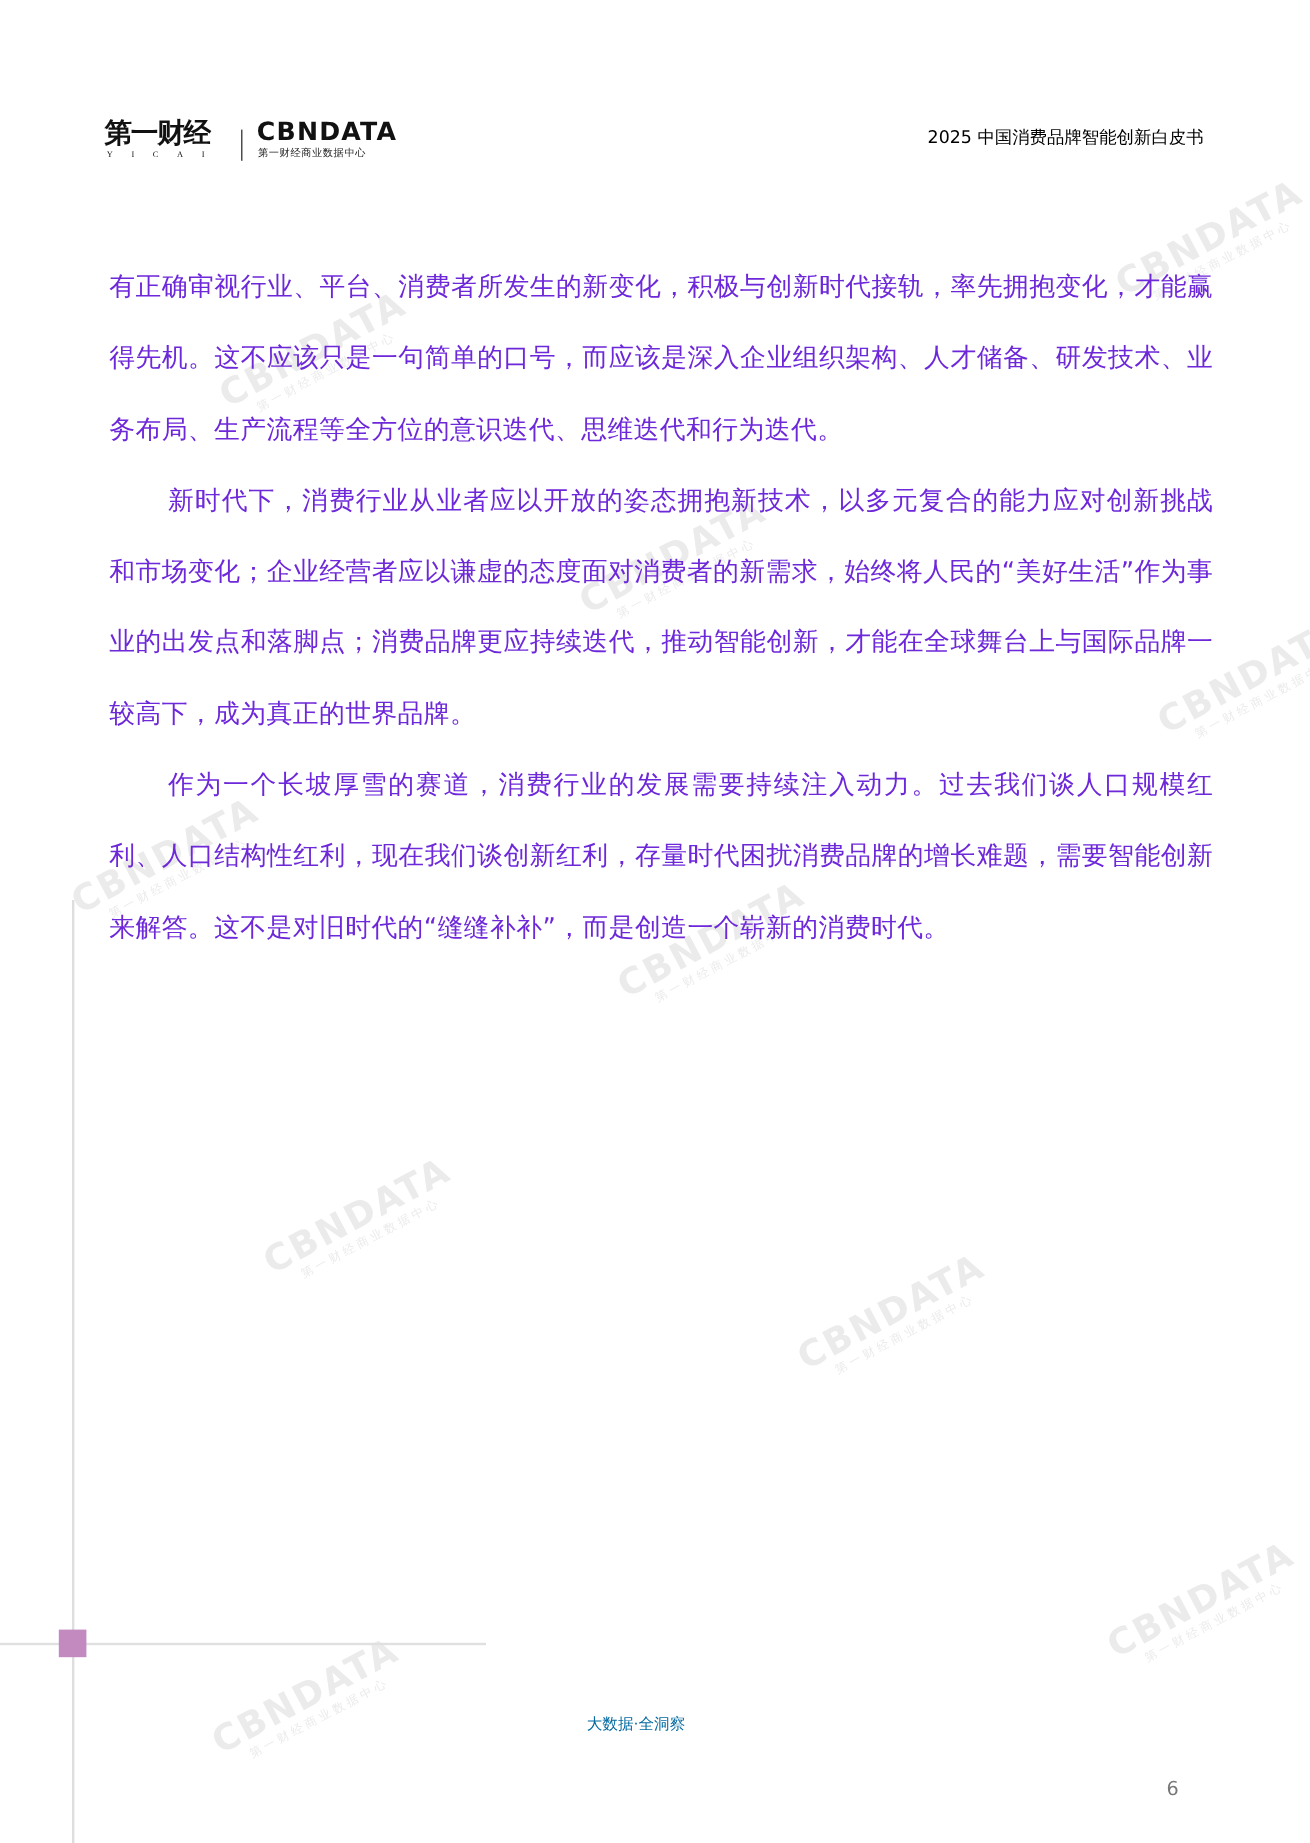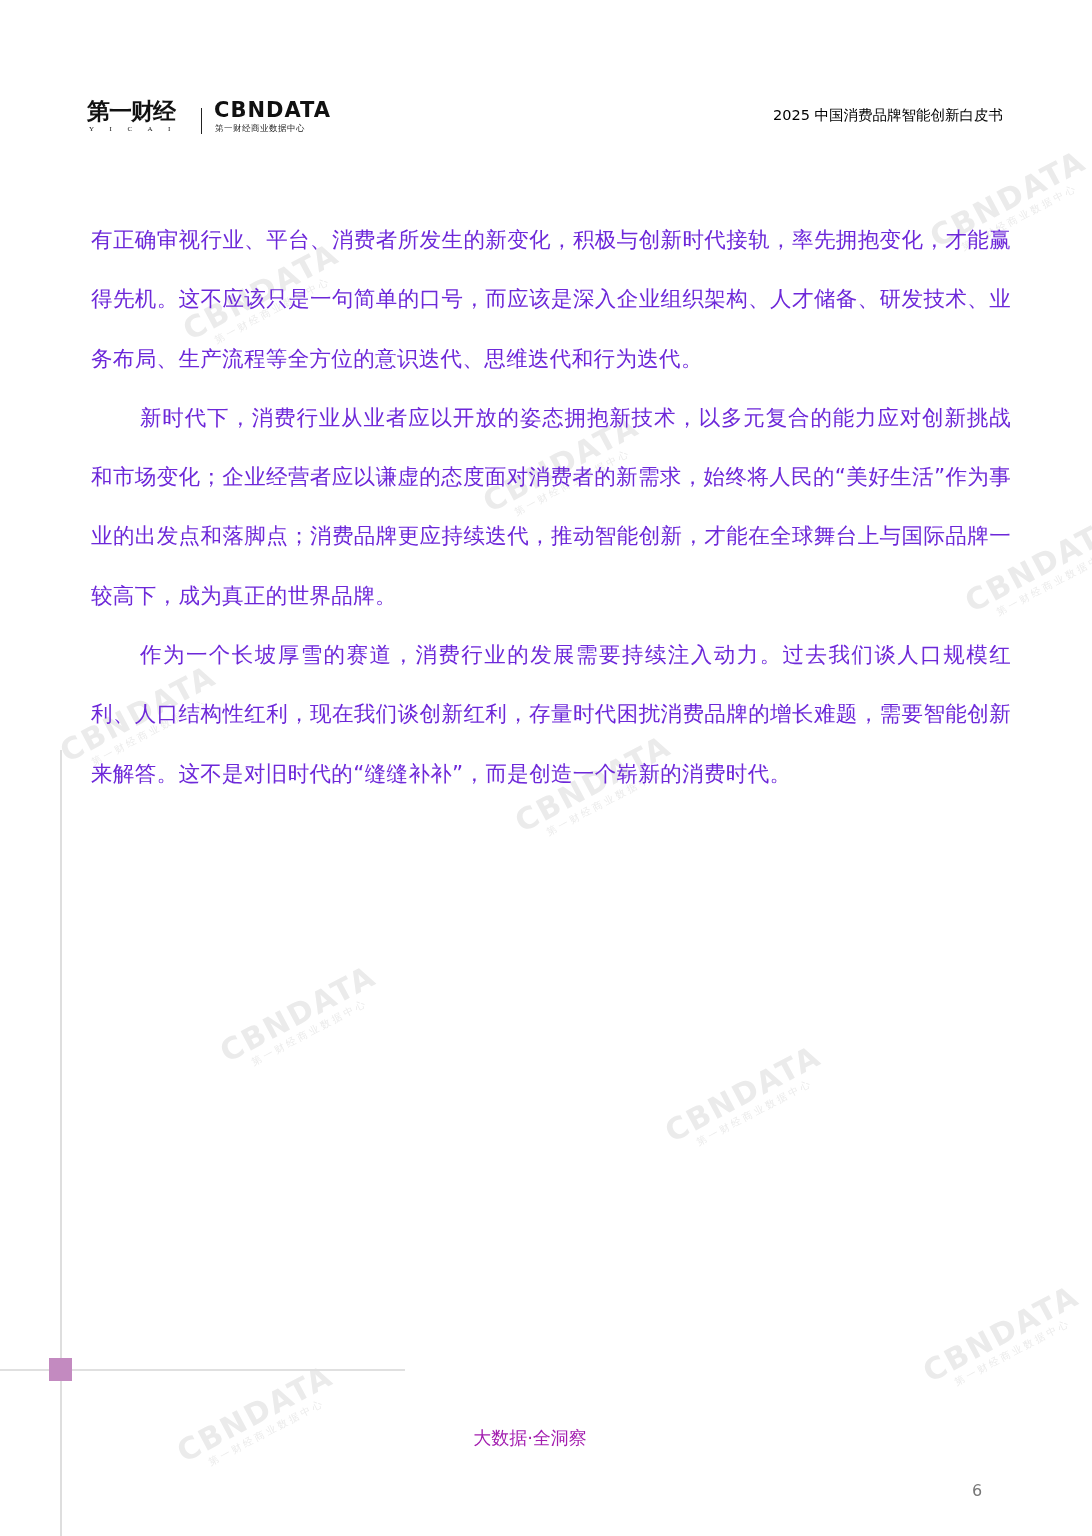--- a/index.html
+++ b/index.html
@@ -27,21 +27,21 @@
     .vline { position: absolute; left: 60px; top: 750px; width: 2px; height: 786px; background: #dedede; }
     .hline { position: absolute; left: 0; top: 1369px; width: 405px; height: 2px; background: #e0e0e0; }
     .accent-square { position: absolute; left: 49px; top: 1358px; width: 23px; height: 23px; background: #c38ac0; }
 
     
     .wm { position: absolute; transform: rotate(-28deg); transform-origin: left top; color: #ebebeb; pointer-events: none; }
     .wm-en { font-size: 30px; font-weight: bold; letter-spacing: 2px; line-height: 32px; font-family: "DejaVu Sans", sans-serif; }
     .wm-cn { font-size: 10px; letter-spacing: 3px; line-height: 12px; margin-left: 22px; }
 
     
-    .footer-slogan { position: absolute; left: 0; width: 1060px; top: 1429px; text-align: center; font-size: 18px; color: #a21caf; line-height: 18px; }
+    .footer-slogan { position: absolute; left: 0; width: 1060px; top: 1429px; text-align: center; font-size: 13px; color: #0369a1; line-height: 18px; }
     .page-number { position: absolute; left: 972px; top: 1481px; font-size: 16px; color: #777; line-height: 20px; }
   </style>
 </head>
 <body>
 
 <div class="wm" style="left:178px; top:318px;">
   <div class="wm-en">CBNDATA</div>
   <div class="wm-cn">第一财经商业数据中心</div>
 </div>
 <div class="wm" style="left:925px; top:225px;">

